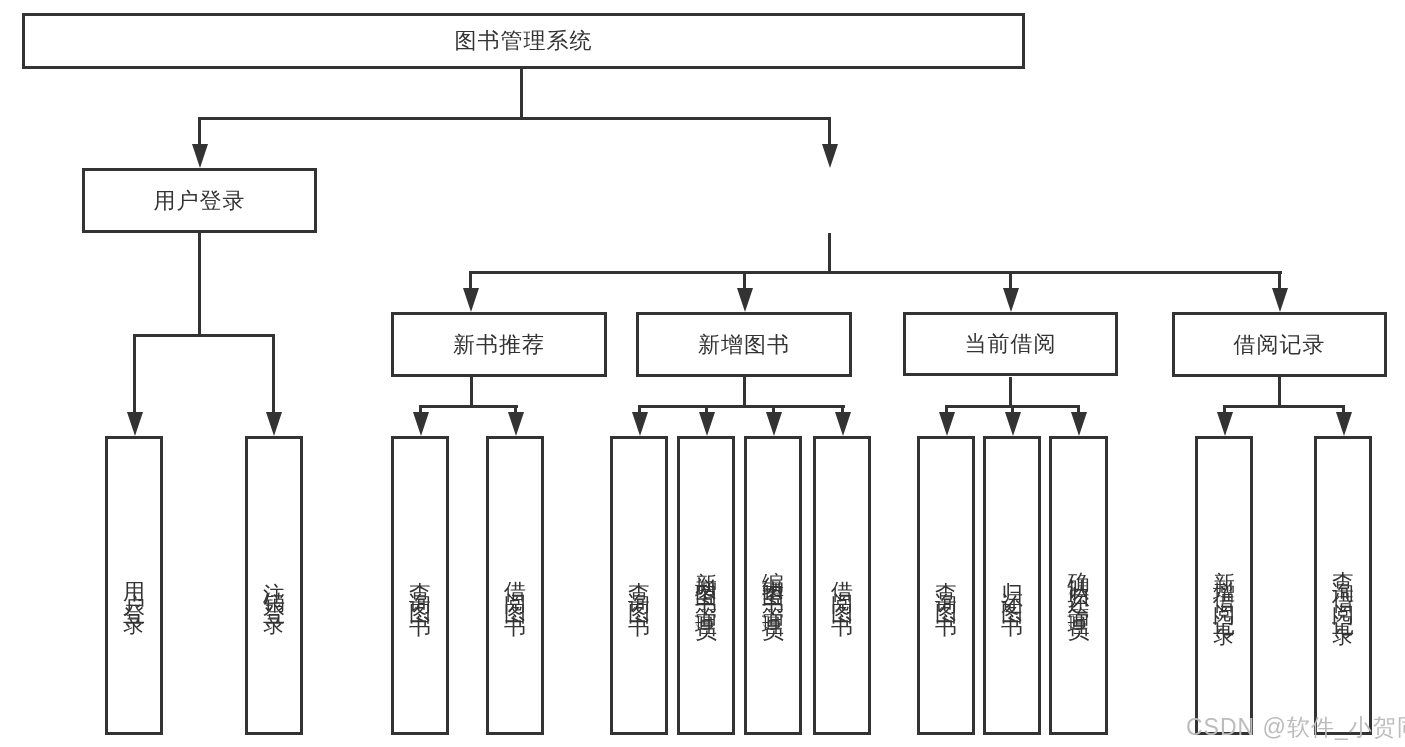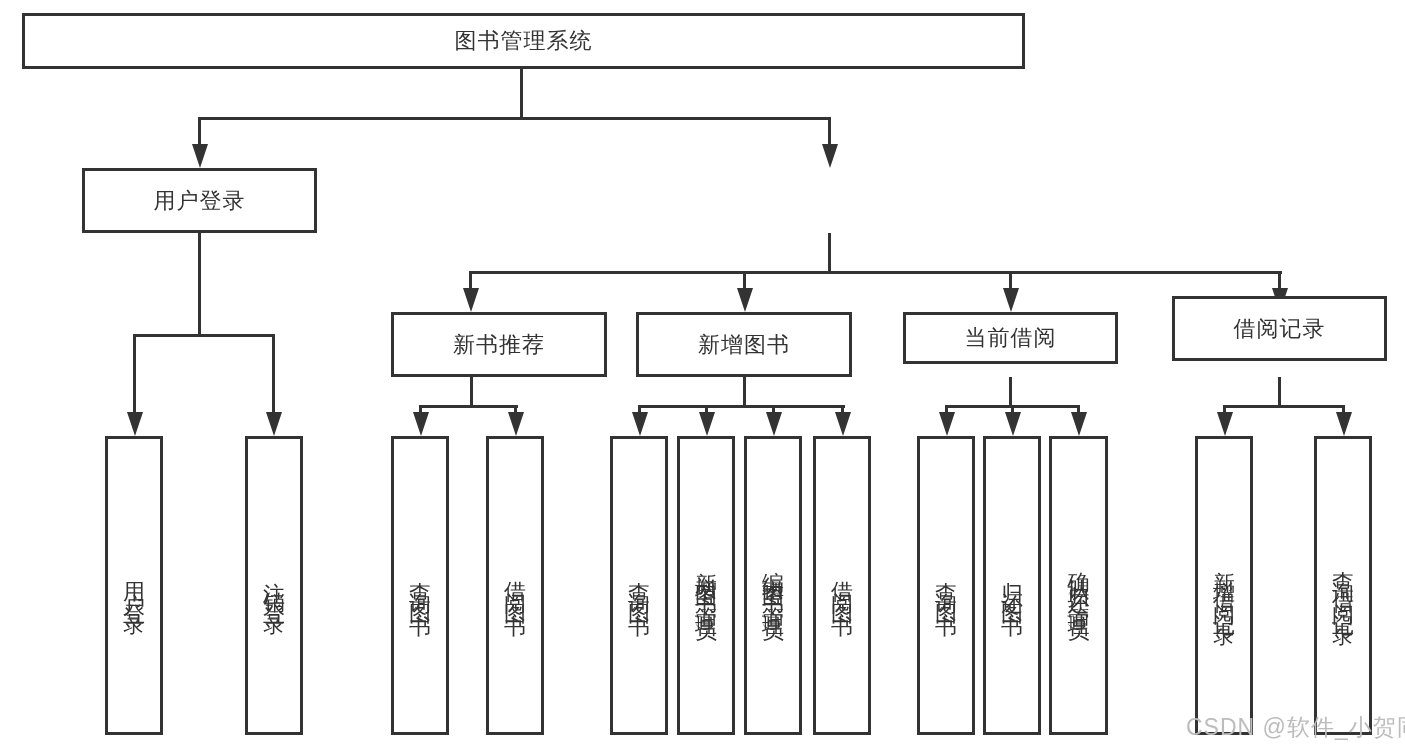--- a/index.html
+++ b/index.html
@@ -95,24 +95,24 @@
   <div class="arrow" style="left:1003px;top:288px;"></div>
   <div class="vline" style="left:1278px;top:271px;width:3px;height:21px;"></div>
   <div class="arrow" style="left:1272px;top:288px;"></div>
 
   <div class="box" style="left:364px;top:312px;width:216px;height:65px;margin-left:27px;">
     <span>新书推荐</span>
   </div>
   <div class="box" style="left:636px;top:312px;width:216px;height:65px;">
     <span>新增图书</span>
   </div>
-  <div class="box" style="left:903px;top:312px;width:215px;height:52px;">
+  <div class="box" style="left:903px;top:312px;width:215px;height:64px;">
     <span>当前借阅</span>
   </div>
-  <div class="box" style="left:1172px;top:296px;width:215px;height:65px;">
+  <div class="box" style="left:1172px;top:312px;width:215px;height:65px;">
     <span>借阅记录</span>
   </div>
 
   <div class="vline" style="left:470px;top:377px;width:3px;height:31px;"></div>
   <div class="hline" style="left:419px;top:405px;width:99px;height:3px;"></div>
   <div class="vline" style="left:419px;top:405px;width:3px;height:11px;"></div>
   <div class="arrow" style="left:413px;top:412px;"></div>
   <div class="vline" style="left:514px;top:405px;width:3px;height:11px;"></div>
   <div class="arrow" style="left:508px;top:412px;"></div>
 

